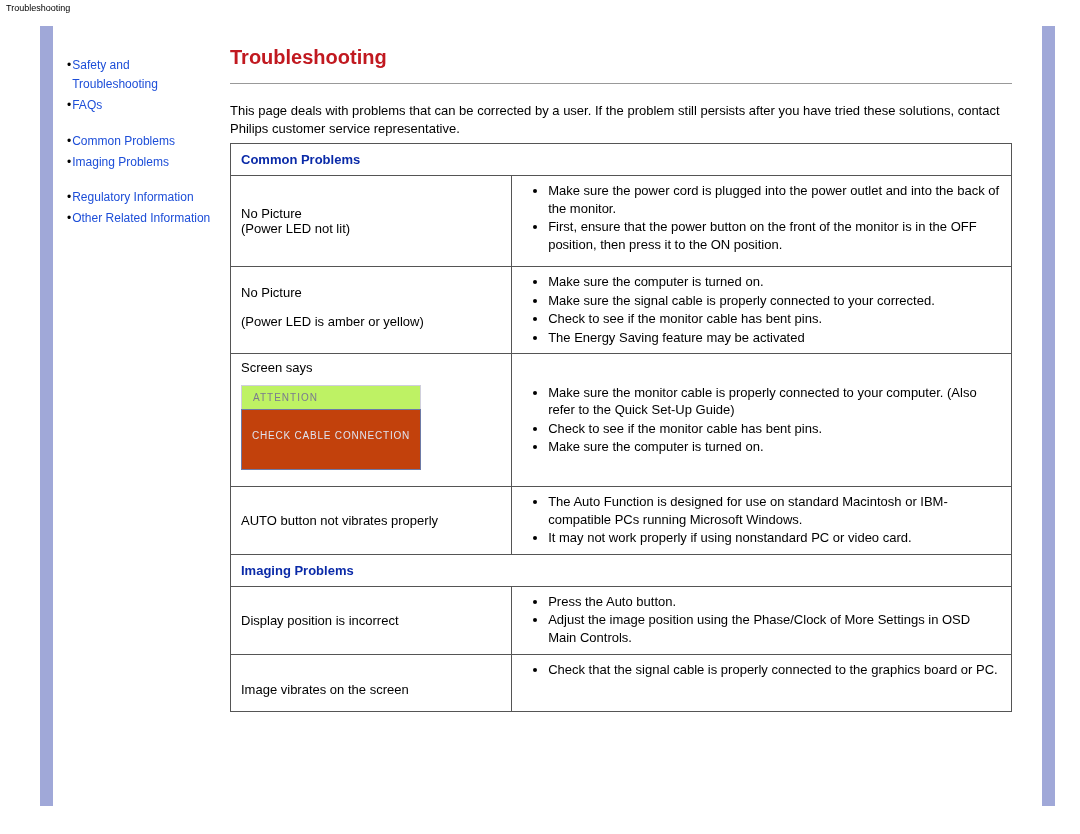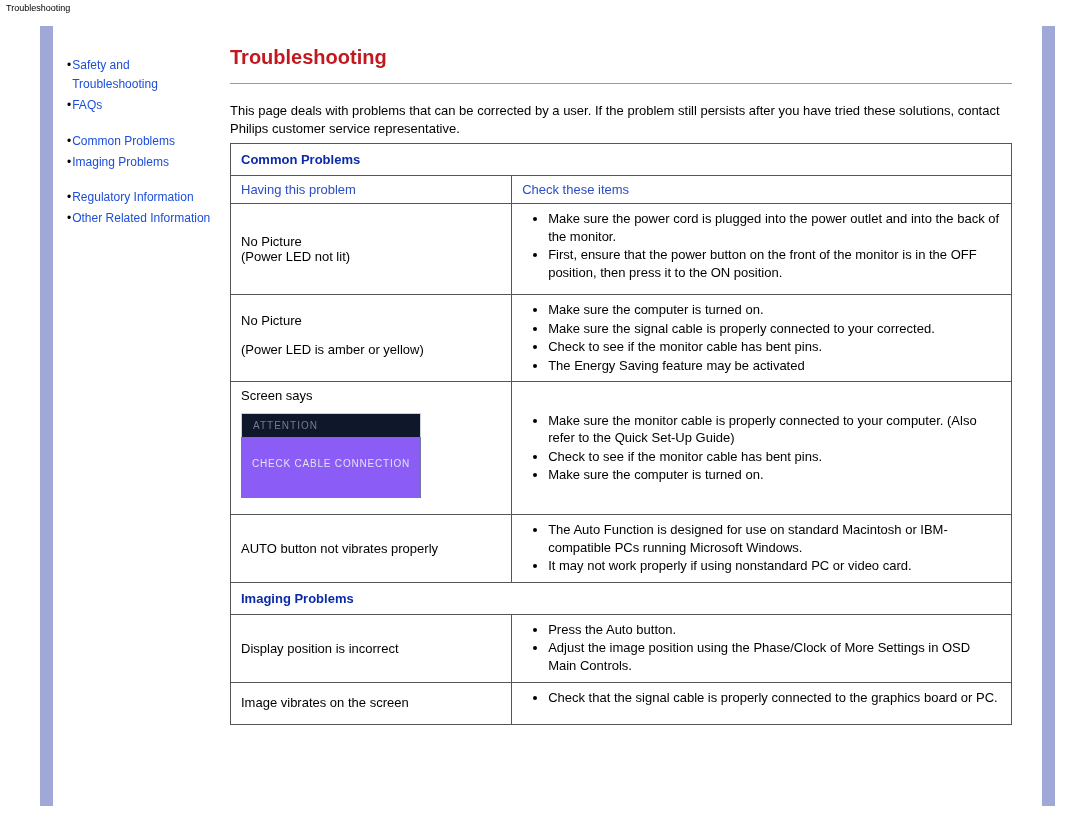--- a/index.html
+++ b/index.html
@@ -93,30 +93,30 @@
       font-size: 13px;
       line-height: 1.35;
     }
     ul.check li { margin-bottom: 1px; }
     .attention-box {
       width: 180px;
       margin-top: 10px;
       margin-bottom: 10px;
     }
     .attention-top {
-      background: #0f172a;
+      background: #bef264;
       color: #7a7a8e;
       font-size: 10px;
       letter-spacing: 1px;
       padding: 6px 11px;
       border: 1px solid #cfcfdc;
       border-bottom: none;
     }
     .attention-body {
-      background: #8b5cf6;
+      background: #c2410c;
       color: #dfe3f0;
       font-size: 10px;
       letter-spacing: 0.8px;
       text-align: center;
       padding: 20px 8px 28px 8px;
       border: 1px solid #6d7aa6;
     }
     .footer-path {
       font-size: 9px;
       color: #000;
@@ -165,24 +165,20 @@
     <div class="content">
       <div class="page-title">Troubleshooting</div>
       <hr class="rule">
       <p class="intro">This page deals with problems that can be corrected by a user. If the problem still persists after you have tried these solutions, contact Philips customer service representative.</p>
 
       <table class="t-outer">
         <tbody>
           <tr>
             <td colspan="2" class="section-header">Common Problems</td>
           </tr>
-          <tr>
-            <td class="subhead-blue col-left">Having this problem</td>
-            <td class="subhead-blue col-right">Check these items</td>
-          </tr>
 
           <tr>
             <td class="col-left cell-pad-v">
               <div>No Picture</div>
               <div>(Power LED not lit)</div>
             </td>
             <td class="col-right">
               <ul class="check">
                 <li>Make sure the power cord is plugged into the power outlet and into the back of the monitor.</li>
                 <li>First, ensure that the power button on the front of the monitor is in the OFF position, then press it to the ON position.</li>
@@ -245,21 +241,21 @@
             </td>
             <td class="col-right">
               <ul class="check">
                 <li>Press the Auto button.</li>
                 <li>Adjust the image position using the Phase/Clock of More Settings in OSD Main Controls.</li>
               </ul>
             </td>
           </tr>
 
           <tr>
-            <td class="col-left" style="vertical-align:middle; padding-top:12px; padding-bottom:14px;">
+            <td class="col-left" style="vertical-align:middle; padding-top:27px; padding-bottom:14px;">
               <div>Image vibrates on the screen</div>
             </td>
             <td class="col-right">
               <ul class="check">
                 <li>Check that the signal cable is properly connected to the graphics board or PC.</li>
               </ul>
             </td>
           </tr>
 
         </tbody>

